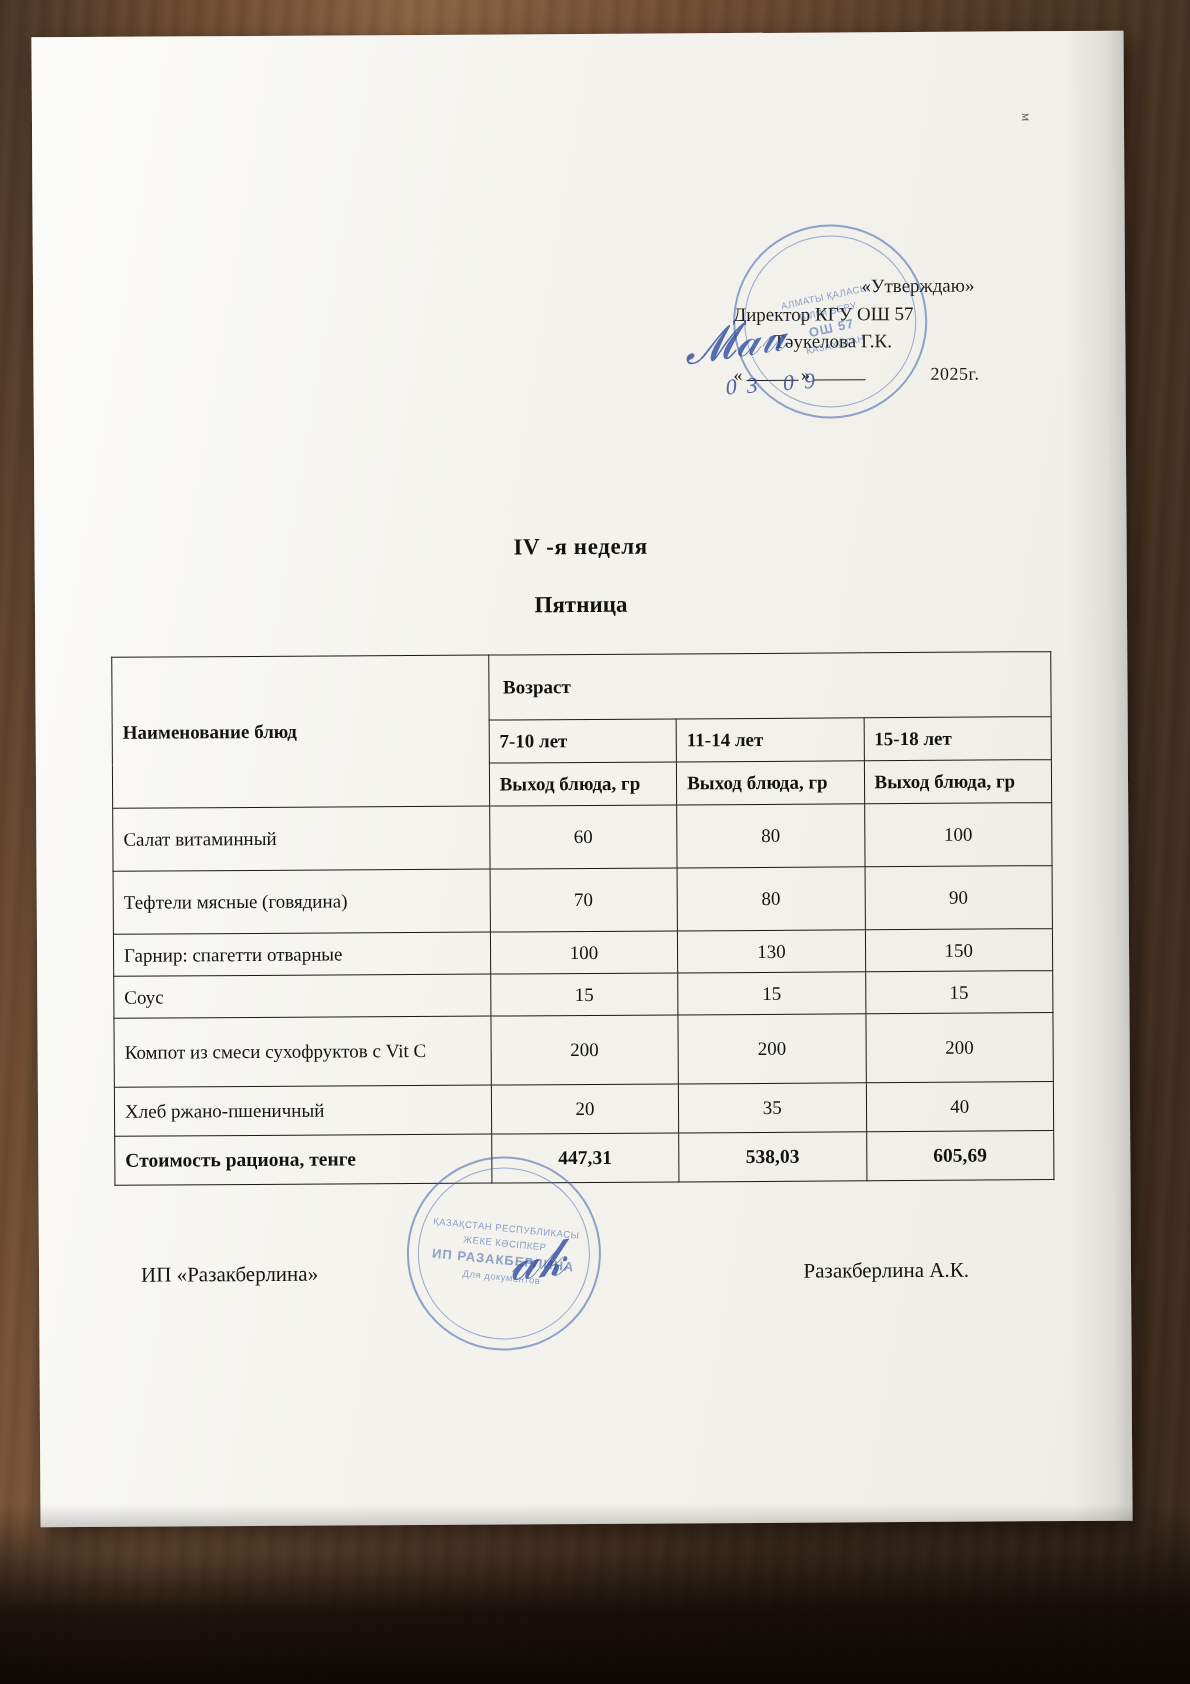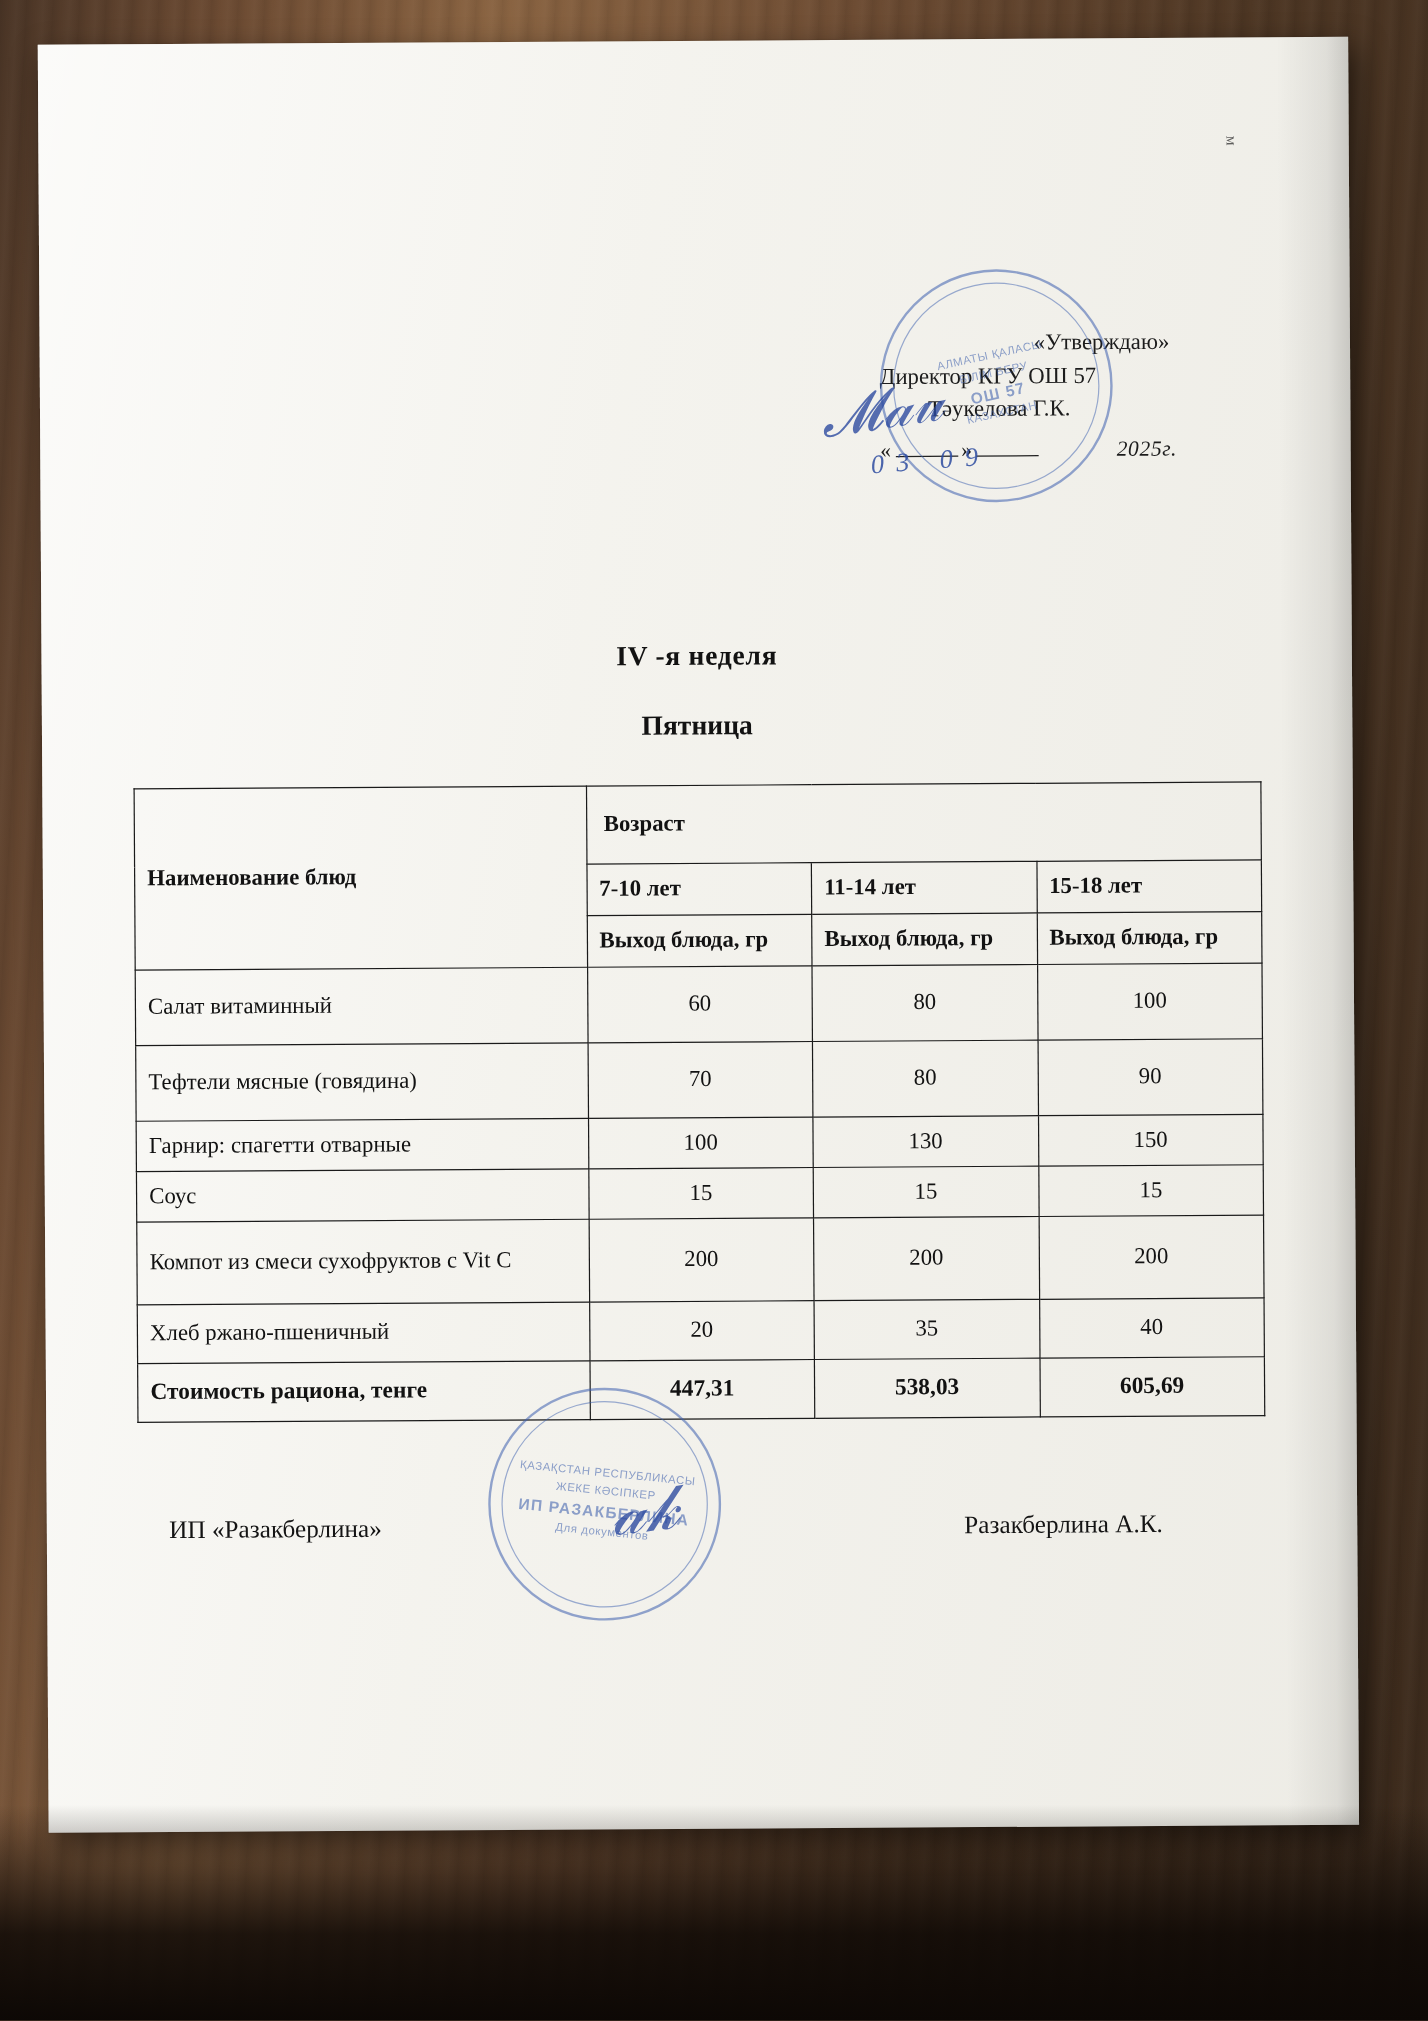--- a/index.html
+++ b/index.html
@@ -105,21 +105,21 @@
     margin-top: 6px;
     font-size: 18px;
     letter-spacing: .5px;
   }
   .approve-block .ln4 .blank {
     display: inline-block;
     width: 52px;
     border-bottom: 1px solid #222;
     margin: 0 3px;
   }
-  .approve-block .ln4 .yr { margin-left: 62px; font-style: italic; }
+  .approve-block .ln4 .yr { margin-left: 62px; }
 
   .week-title {
     position: absolute;
     left: 0;
     top: 500px;
     width: 1092px;
     text-align: center;
     font-size: 23px;
     font-weight: bold;
     color: #121212;

